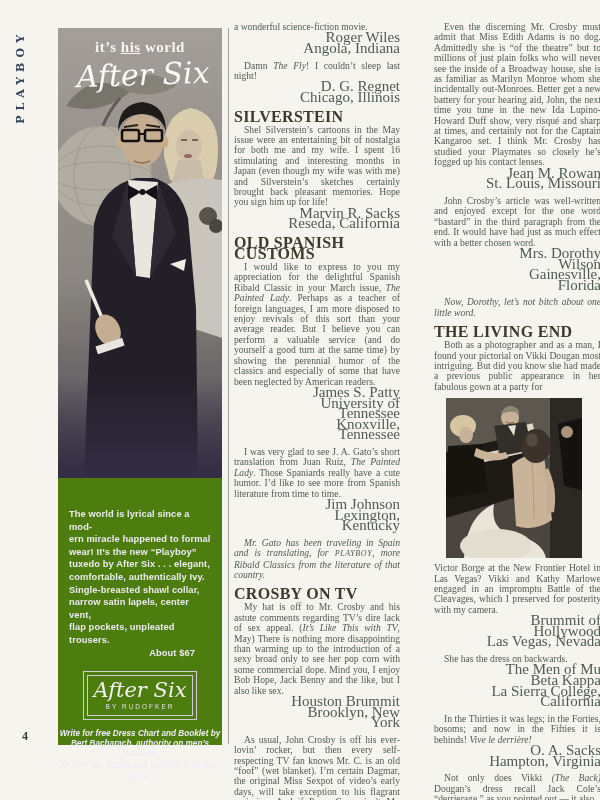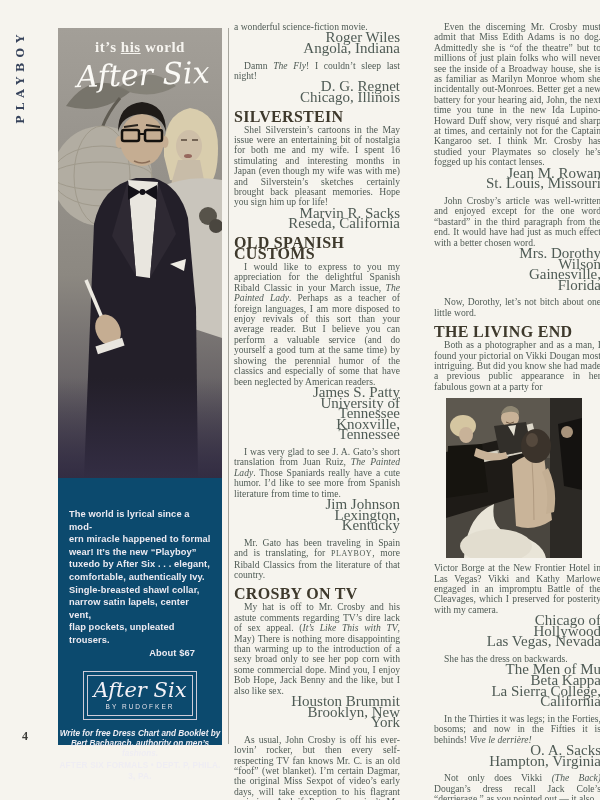--- a/index.html
+++ b/index.html
@@ -11,21 +11,21 @@
   
   .ribbon{
     position:absolute;left:14px;top:30px;
     writing-mode:vertical-rl;transform:rotate(180deg);
     font-family:"DejaVu Serif", serif;font-weight:bold;
     font-size:11px;letter-spacing:5px;color:#37435b;
   }
   .page-num{position:absolute;left:22px;top:729px;font-weight:bold;font-size:12px;color:#3c3c38}
 
   
-  .ad{position:absolute;left:58px;top:28px;width:164px;height:717px;background:#0c4a6e}
+  .ad{position:absolute;left:58px;top:28px;width:164px;height:717px;background:#4d7c0f}
   .ad-photo{position:relative;width:164px;height:450px;overflow:hidden}
   .ad-photo svg{display:block}
   .ad-headline{
     position:absolute;top:11px;left:0;right:0;text-align:center;
     color:#f6f4ef;font-weight:bold;font-size:15px;letter-spacing:.5px;
   }
   .ad-headline .u{text-decoration:underline}
   .ad-script{
     position:absolute;top:29px;left:6px;right:0;text-align:center;
     color:#fbfaf6;font-family:"DejaVu Serif", serif;font-style:italic;
@@ -48,21 +48,21 @@
 
   .divider{position:absolute;left:228px;top:28px;width:1px;height:716px;background:#a7a69e}
 
   
   .col{position:absolute;top:22px;color:#4f5b55}
   .col-middle{left:234px;width:166px}
   .col-right{left:434px;width:167px}
   .blk{margin:0}
   .para{font-size:9.6px;line-height:10.4px;text-align:justify}
   .para.indent{text-indent:10px}
-  .reply{}
+  .reply{font-style:italic}
   .it{font-style:italic}
   .sc{font-size:8px;letter-spacing:.6px}
   .heading{
     font-weight:bold;font-size:16px;line-height:11px;color:#3e392c;
     letter-spacing:.3px;margin:8px 0 3px;
   }
   .sig{font-size:15px;line-height:10.6px;text-align:right;padding-left:48px}
   .sig+.para, .para+.para:not(.reply), .sig+.sig{margin-top:7px}
   .photo-block{width:136px;height:160px;margin:6px 0 5px 12px}
   .photo-block svg{display:block}
@@ -233,21 +233,21 @@
     <ellipse cx="50" cy="148" rx="36" ry="17" fill="#e2ddcf"></ellipse>
     <path d="M66,66 Q84,52 98,58 L106,122 Q88,134 70,128 Z" fill="#c9b499"></path>
     <path d="M86,62 Q88,92 88,122" stroke="#b09a80" stroke-width="1" fill="none"></path>
     <path d="M102,70 Q112,90 108,114 L100,116 Q104,92 96,74Z" fill="#c3ae93"></path>
     <ellipse cx="90" cy="48" rx="15" ry="17" fill="#3b332b"></ellipse>
     <ellipse cx="86" cy="42" rx="6" ry="7" fill="#55493d"></ellipse>
   </svg>
 </div>
       <div class="blk para"><span>Victor Borge at the New Frontier Hotel in Las Vegas? Vikki and Kathy Marlowe engaged in an impromptu Battle of the Cleavages, which I preserved for posterity with my camera.</span></div>
       <div class="blk sig">
-        <div class="sig-line">Chicago of Hollywood</div>
+        <div class="sig-line">Brummit of Hollywood</div>
         <div class="sig-line">Las Vegas, Nevada</div>
       </div>
       <div class="blk para indent"><span>She has the dress on backwards.</span></div>
       <div class="blk sig">
         <div class="sig-line">The Men of Mu Beta Kappa</div>
         <div class="sig-line">La Sierra College, California</div>
       </div>
       <div class="blk para indent"><span>In the Thirties it was legs; in the Forties, bosoms; and now in the Fifties it is behinds! </span><span class="it">Vive le derrière!</span></div>
       <div class="blk sig">
         <div class="sig-line">O. A. Sacks</div>

